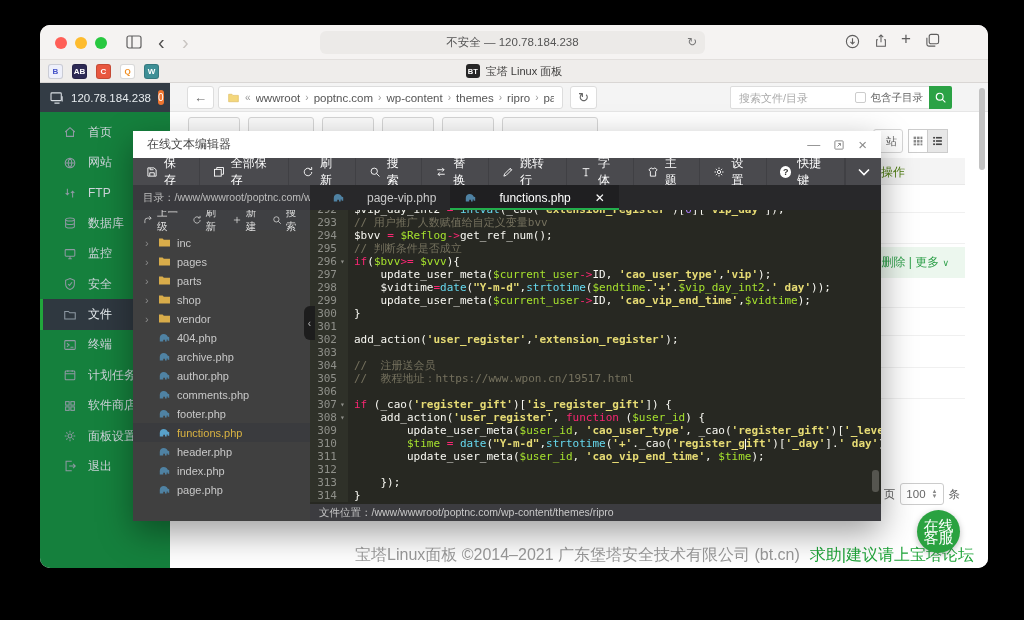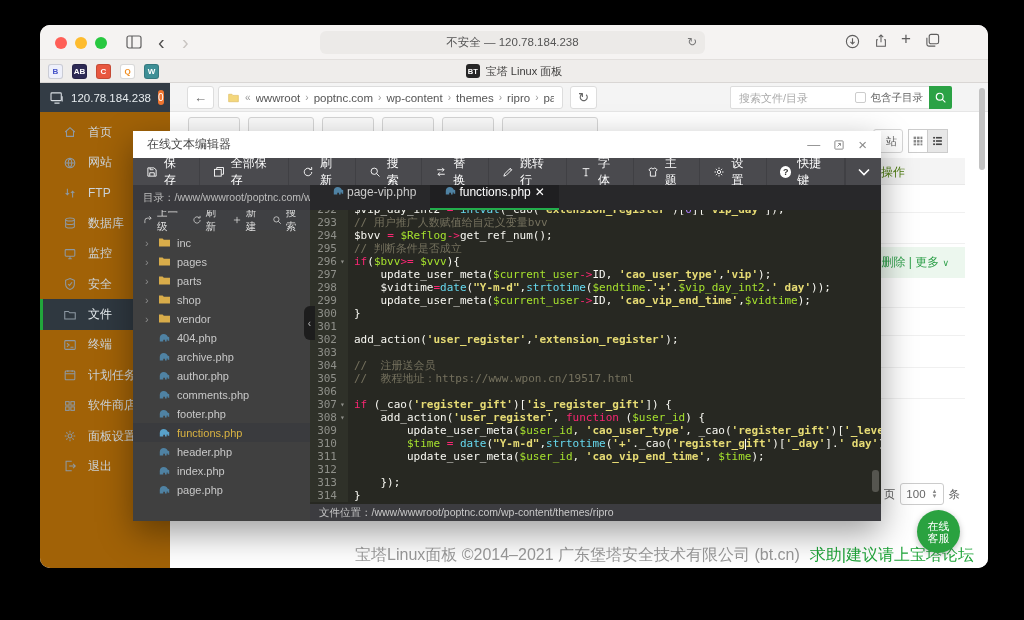--- a/index.html
+++ b/index.html
@@ -26,21 +26,21 @@
   .svgic svg{display:block;}
 
   
   #tabbar{position:absolute;left:0;top:35px;width:100%;height:23px;background:#efedeb;border-bottom:1px solid #d9d6d4;}
   #pinned-tabs{position:absolute;left:4px;top:0;height:100%;display:flex;align-items:center;gap:9px;padding-left:4px;}
   .pinned{width:15px;height:15px;border-radius:3px;font-size:8px;font-weight:bold;display:flex;align-items:center;justify-content:center;border:0.5px solid rgba(0,0,0,.15);}
   #tab-title{position:absolute;left:0;right:0;top:0;height:100%;display:flex;align-items:center;justify-content:center;gap:6px;font-size:11px;color:#3c3b3a;}
   #bt-favicon{width:14px;height:14px;border-radius:3px;background:#262626;color:#fff;font-size:7.5px;font-weight:bold;display:flex;align-items:center;justify-content:center;}
 
   
-  #bt-sidebar{position:absolute;left:0;top:58px;width:130px;bottom:0;background:#a16207;}
+  #bt-sidebar{position:absolute;left:0;top:58px;width:130px;bottom:0;background:#15803d;}
   #bt-header{position:absolute;left:0;top:0;width:100%;height:29px;background:#333c45;display:flex;align-items:center;padding:0 10px;gap:7px;color:#e7ecef;font-size:11.5px;}
   #msg-badge{margin-left:auto;background:#ee7530;color:#fff;font-size:10px;width:16px;height:15px;border-radius:4px;display:flex;align-items:center;justify-content:center;}
   #bt-menu{position:absolute;left:0;top:34px;width:100%;}
   .menu-item{height:30.4px;display:flex;align-items:center;gap:11px;padding-left:20px;color:#cdd4da;font-size:12px;cursor:pointer;border-left:3px solid transparent;}
   .menu-item .svgic{color:#8e99a3;}
   .menu-item.active{background:#2f3840;border-left:3px solid #21a53b;color:#e9eef1;}
 
   
   #bt-main{position:absolute;left:130px;top:58px;right:0;bottom:0;background:#fff;}
   #crumb-row{position:absolute;left:0;top:0;right:0;height:29px;background:#f4f4f4;border-bottom:1px solid #e6e6e6;}
@@ -66,37 +66,37 @@
   
   #op-header{position:absolute;left:0;top:75px;right:23px;height:27px;background:#f4f4f4;border-bottom:1px solid #e8e8e8;}
   #op-header span{position:absolute;right:60px;top:6px;font-size:12px;color:#4d7c0f;}
   .row-sep{position:absolute;right:23px;height:0;border-top:1px solid #f0f0f0;}
   #hover-row{position:absolute;left:705px;top:164px;right:23px;height:31px;background:#ecf7ee;display:flex;align-items:center;font-size:12px;color:#2ea04a;white-space:nowrap;overflow:hidden;}
   #pagination{position:absolute;right:28px;top:400px;display:flex;align-items:center;gap:5px;font-size:11.5px;color:#666;}
   #page-size-box{border:1px solid #ccc;border-radius:3px;height:22px;display:flex;align-items:center;gap:6px;padding:0 5px;background:#fff;}
   .stepper{display:flex;flex-direction:column;font-size:6px;color:#888;line-height:5px;}
   #bt-footer{position:absolute;left:0;right:14px;top:462px;text-align:right;font-size:16px;color:#9a9a9a;}
   #footer-link{color:#21a53b;margin-left:10px;text-decoration:none;}
-  #support-btn{position:absolute;right:28px;top:427px;width:43px;height:43px;border-radius:50%;background:#2aa240;color:#fff;font-size:11px;display:flex;flex-direction:column;align-items:center;justify-content:center;line-height:12px;cursor:pointer;box-shadow:0 2px 6px rgba(0,0,0,.25);}
+  #support-btn{position:absolute;right:28px;top:427px;width:43px;height:43px;border-radius:50%;background:#2aa240;color:#fff;font-size:15px;display:flex;flex-direction:column;align-items:center;justify-content:center;line-height:12px;cursor:pointer;box-shadow:0 2px 6px rgba(0,0,0,.25);}
   #page-scrollbar{position:absolute;right:3px;top:5px;width:6px;height:82px;background:#c3c3c3;border-radius:3px;}
 
   
   #dialog{position:absolute;left:93px;top:106px;width:748px;height:390px;background:#272822;box-shadow:0 12px 32px rgba(0,0,0,.38);z-index:5;}
   #dlg-title{position:absolute;left:0;top:0;right:0;height:27px;background:#fff;display:flex;align-items:center;padding:10px 14px;font-size:12px;color:#444;}
   #dlg-controls{margin-left:auto;display:flex;align-items:center;gap:13px;color:#8a8a8a;font-size:13px;}
   #dlg-controls span{cursor:pointer;line-height:13px;}
   #dlg-toolbar{position:absolute;left:0;top:27px;right:0;height:27px;background:#4a4a4e;display:flex;align-items:stretch;color:#fff;}
   .tb-btn{display:flex;align-items:center;gap:6px;padding:0 13px;font-size:12px;border-right:1px solid #404044;cursor:pointer;}
   .tb-btn .svgic{color:#fff;}
   #tb-chevron{margin-left:auto;width:38px;display:flex;align-items:center;justify-content:center;border-left:1px solid #404044;cursor:pointer;}
   .q-badge{width:12px;height:12px;border-radius:50%;background:#fff;color:#333;font-size:9px;font-weight:bold;display:flex;align-items:center;justify-content:center;}
 
   #dlg-dirbar{position:absolute;left:0;top:54px;width:177px;height:25px;background:#3a3a3e;color:#bdbdbd;font-size:10.5px;display:flex;align-items:center;padding:0 10px;white-space:nowrap;overflow:hidden;}
   #dlg-tabbar{position:absolute;left:177px;top:54px;right:0;height:25px;background:#28282a;display:flex;align-items:stretch;}
-  .ed-tab{display:flex;gap:2px;padding:0 14px;font-size:12px;color:#c9c9c9;position:relative;cursor:pointer;margin-left:8px;}
+  .ed-tab{display:flex;align-items:center;gap:22px;padding:0 14px;font-size:12px;color:#c9c9c9;position:relative;cursor:pointer;margin-left:8px;}
   .ed-tab.active{background:#1f1f21;color:#fff;margin-left:0;}
   .ed-tab.active:after{content:"";position:absolute;left:0;right:0;bottom:0;height:2px;background:#23ad4c;}
   .tab-close{font-weight:bold;color:#fff;font-size:12px;margin-left:2px;}
 
   
   #tree{position:absolute;left:0;top:79px;width:177px;bottom:0;background:#404040;overflow:hidden;}
   #tree-toolbar{height:20px;background:#3f4043;display:flex;align-items:center;gap:12px;padding:0 10px;color:#ddd;font-size:10.5px;}
   .tree-tool{display:flex;align-items:center;gap:4px;cursor:pointer;}
   .tree-tool .svgic{color:#ddd;}
   #tree-list{padding-top:3px;}

